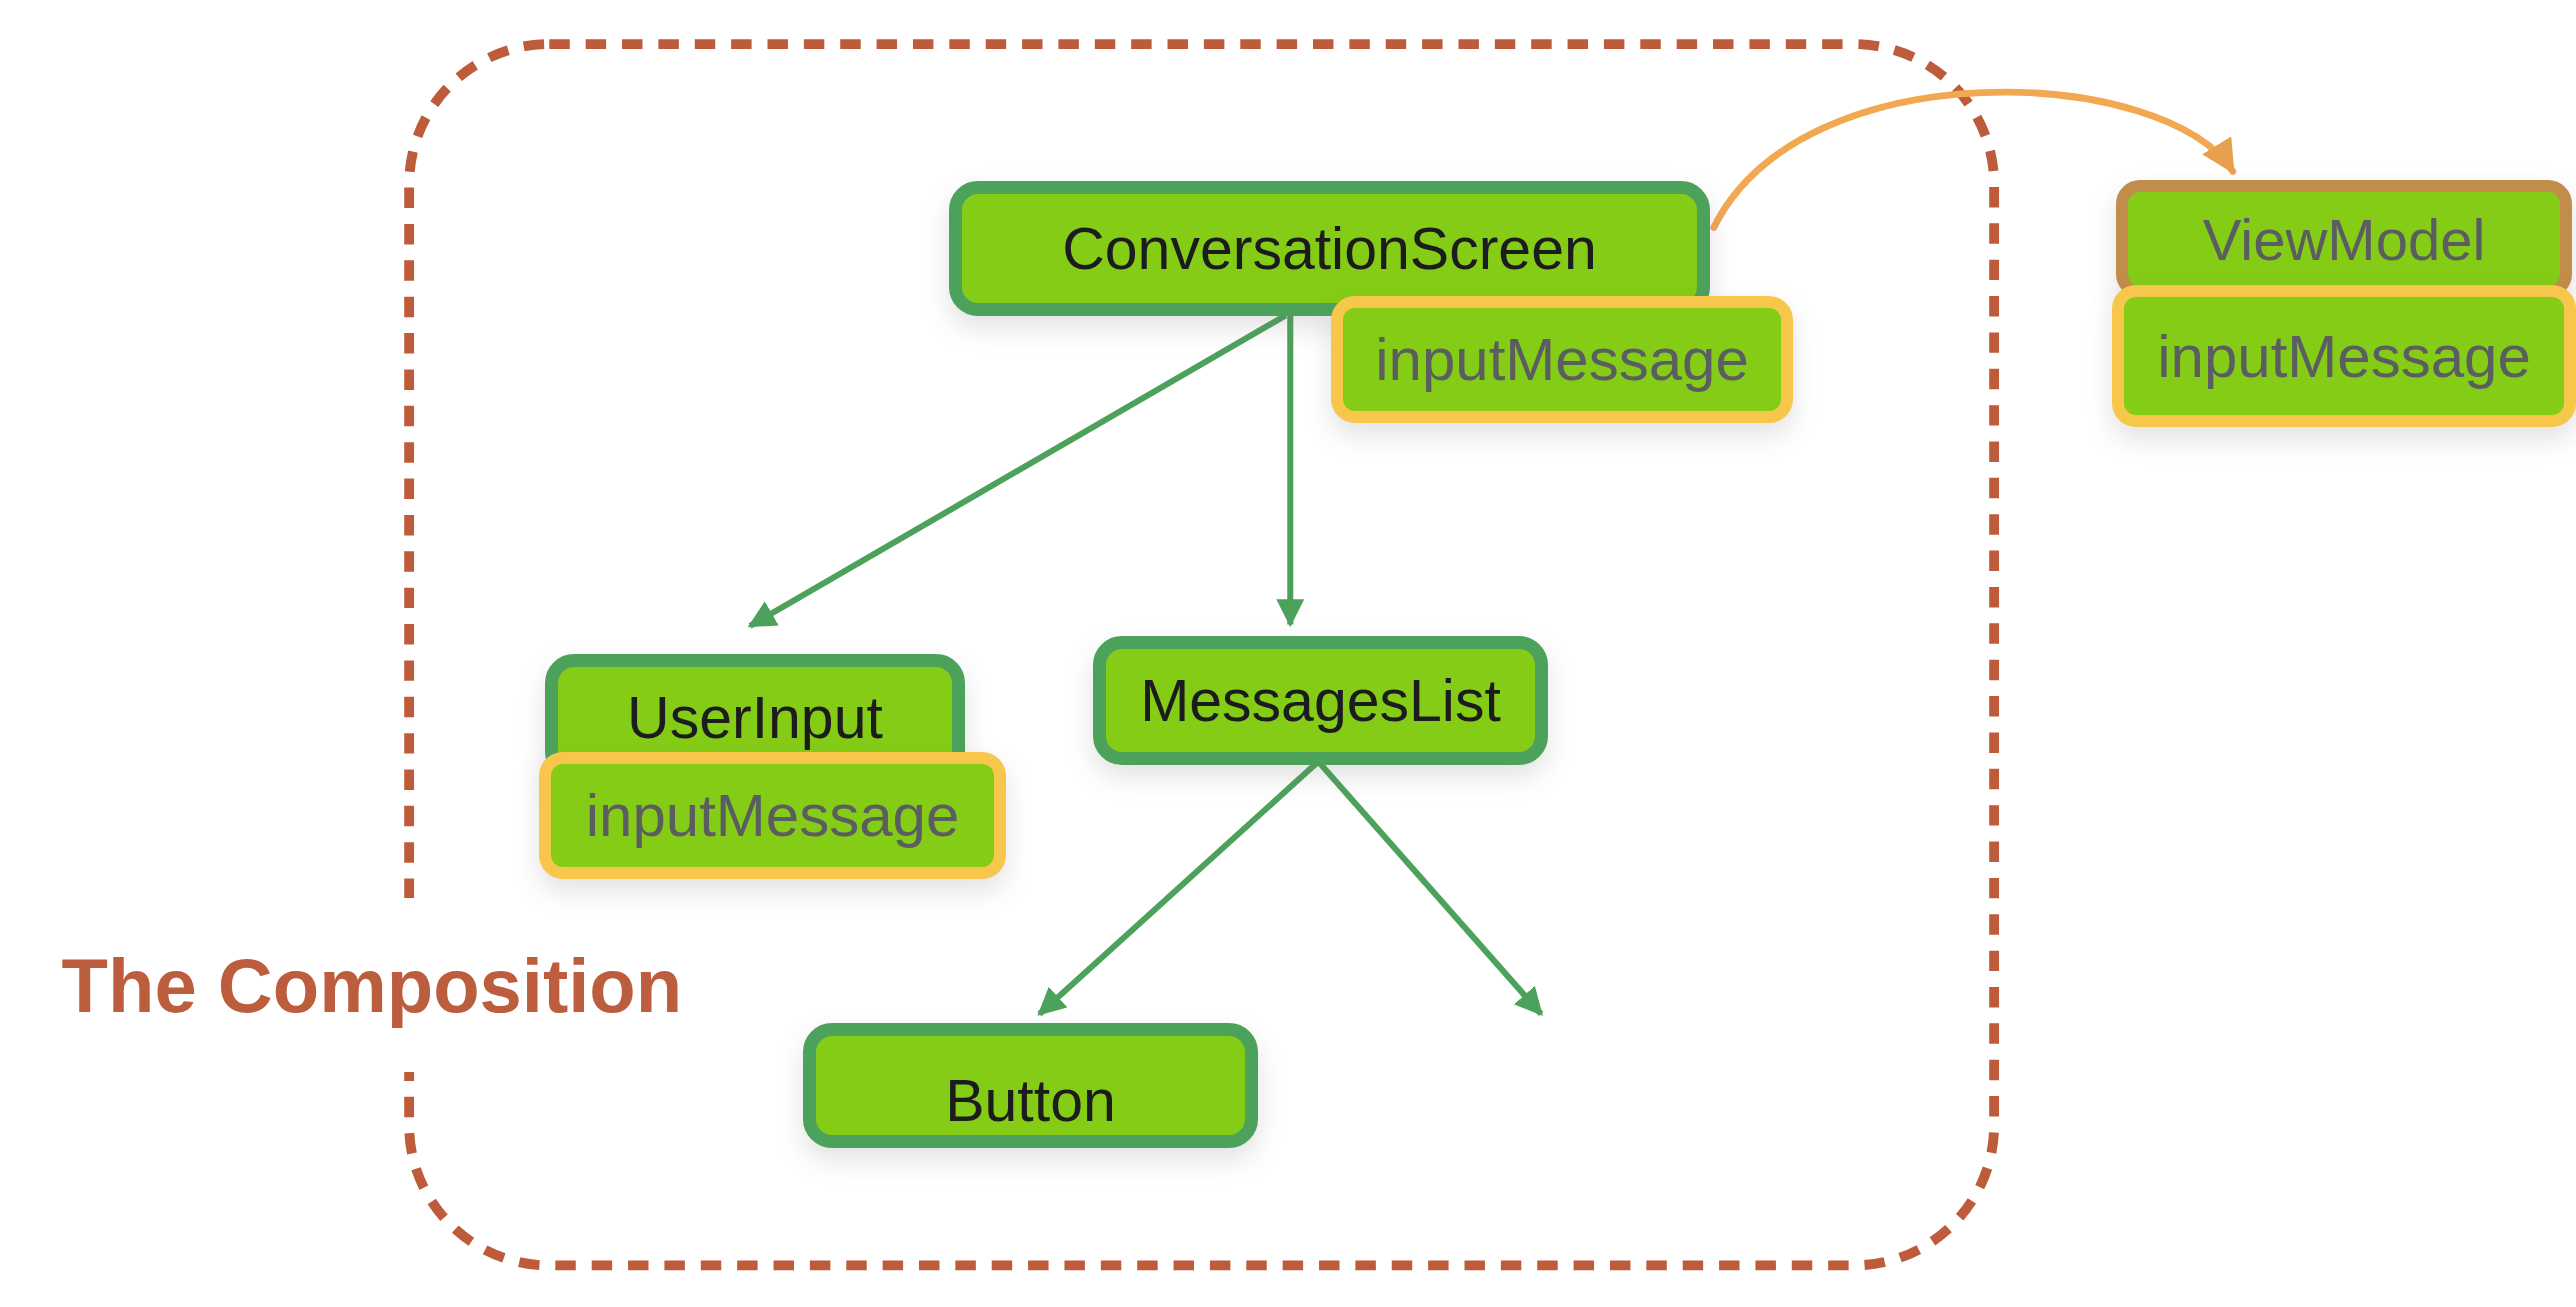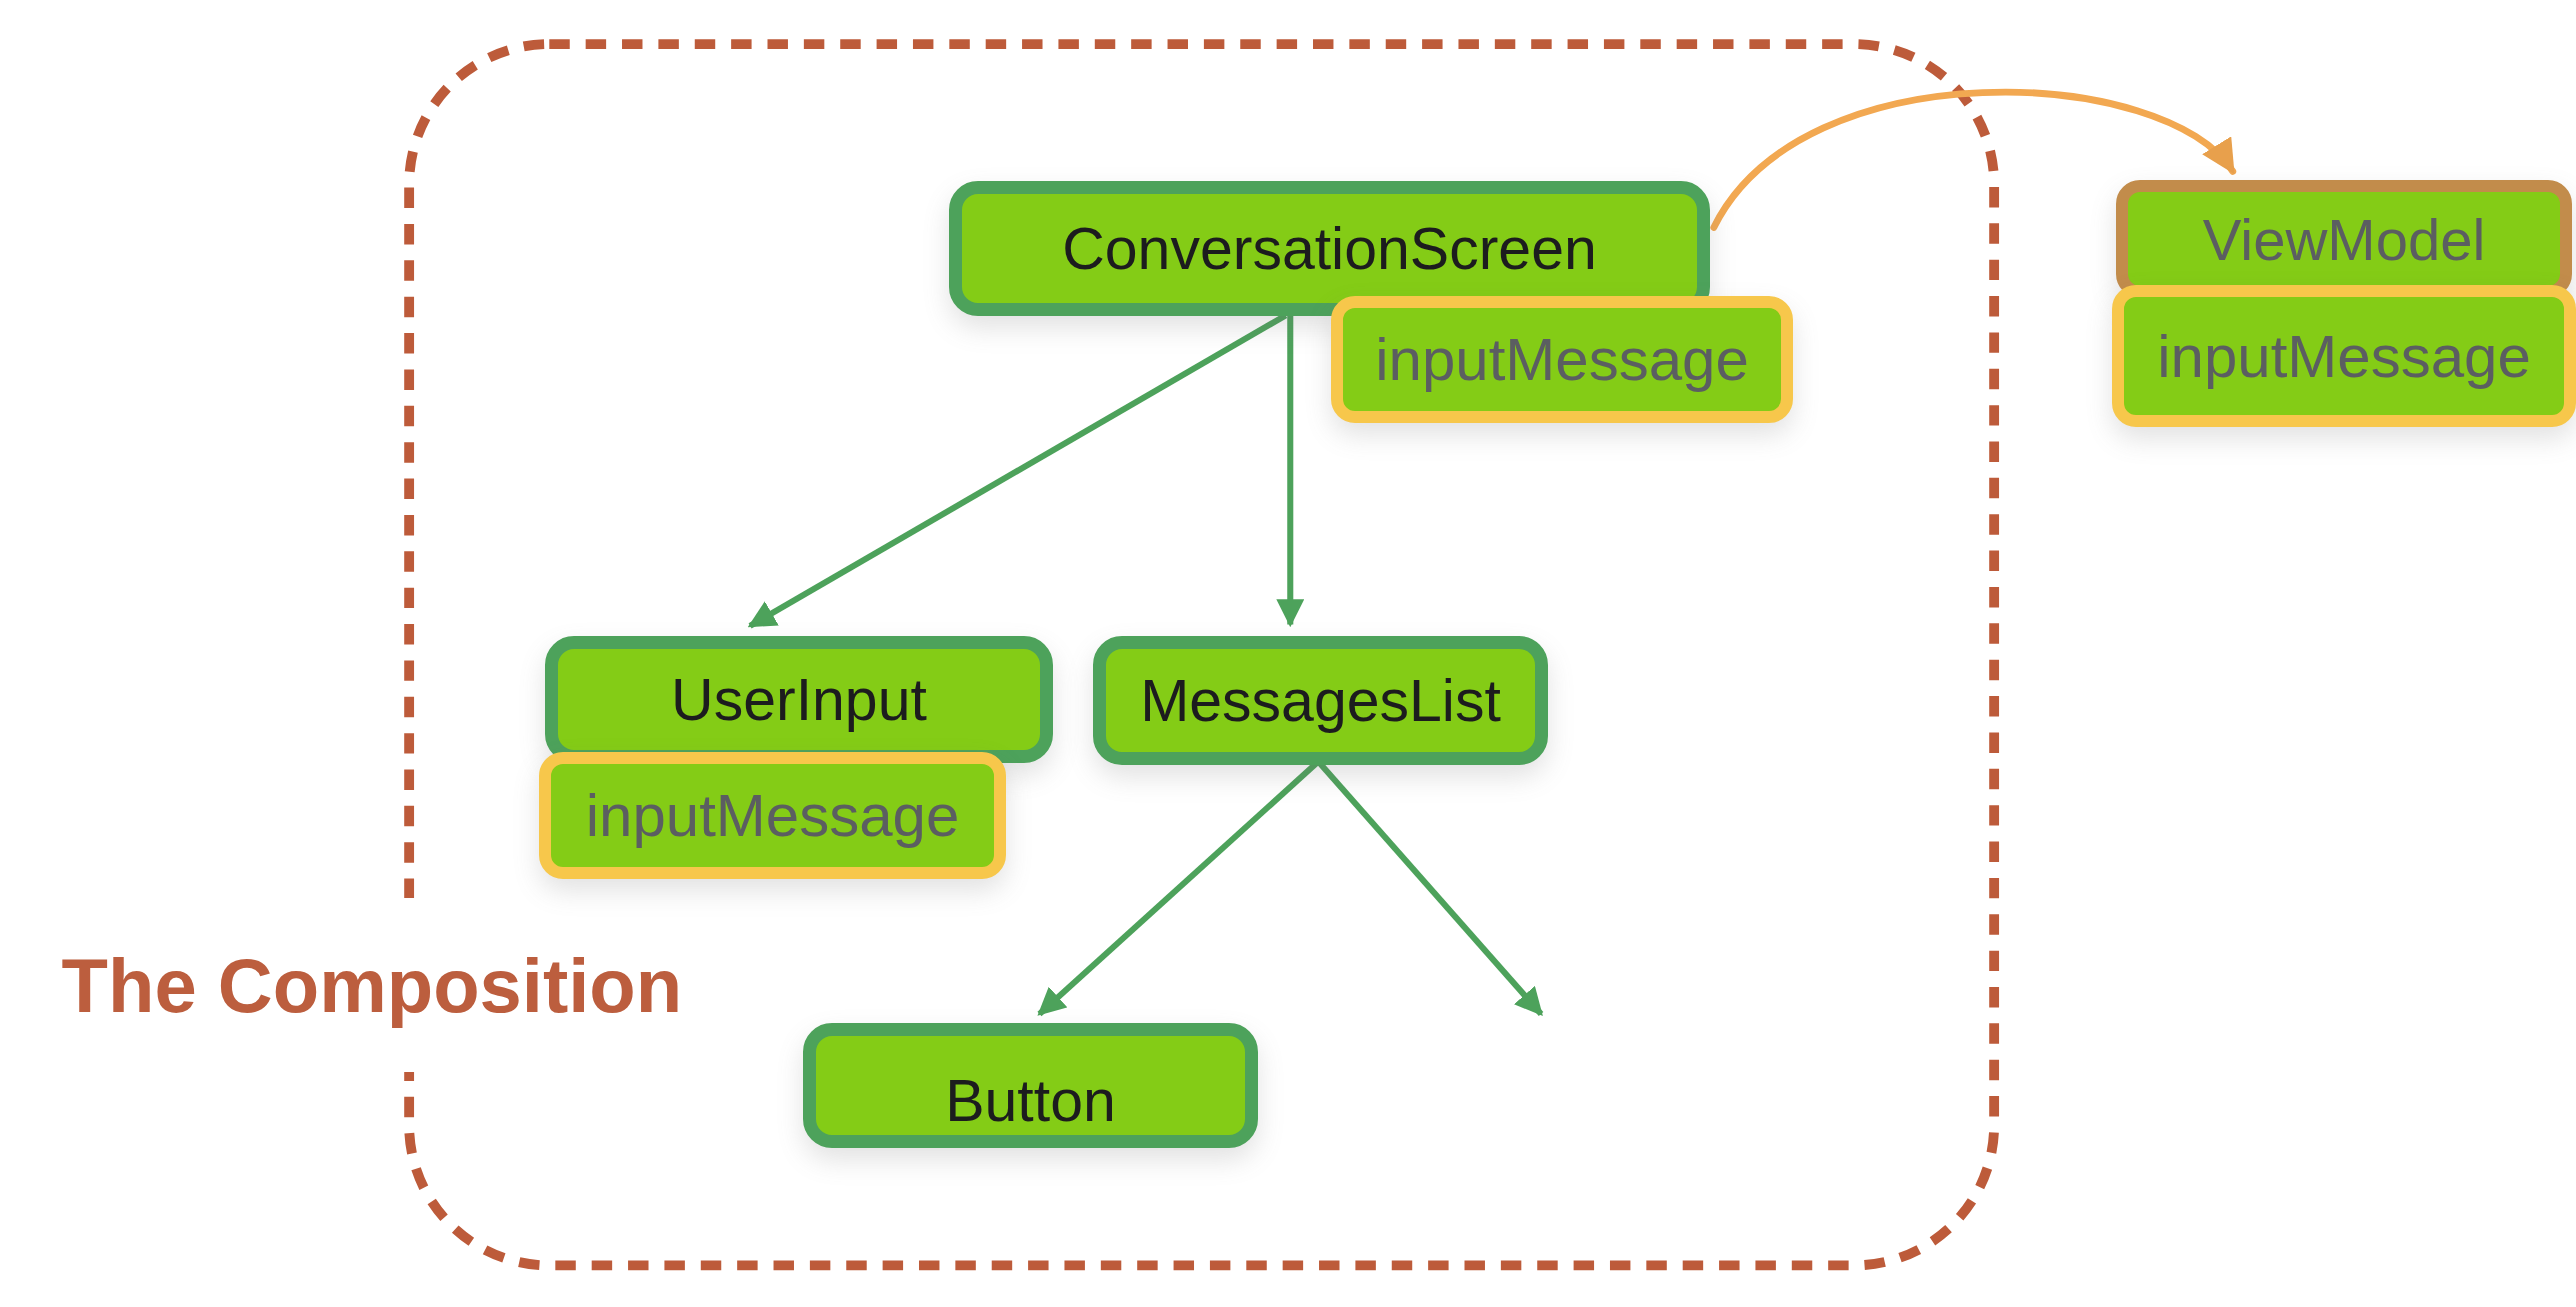--- a/index.html
+++ b/index.html
@@ -66,21 +66,21 @@
     color: #BC5E3E;
     font-size: 76px;
     font-weight: bold;
     white-space: nowrap;
     z-index: 2;
   }
 
   
   #node-conversation-screen { left: 949px; top: 181px;  width: 761px; height: 135px; }
   #badge-input-message-cs   { left: 1331px; top: 296px;  width: 462px;  height: 127px; }
-  #node-user-input          { left: 545px;  top: 636px;  width: 508px;  height: 127px; }
+  #node-user-input          { left: 545px;  top: 654px;  width: 420px;  height: 127px; }
   #badge-input-message-ui   { left: 539px;  top: 752px;  width: 467px;  height: 127px; }
   #node-messages-list       { left: 1093px; top: 636px;  width: 455px;  height: 129px; }
   #node-button              { left: 803px; top: 1023px; width: 455px;  height: 125px; align-items: flex-end; }
   #node-lazy-column         { left: 1373px; top: 1023px; width: 456px;  height: 125px; }
   #node-view-model          { left: 2116px; top: 180px;  width: 456px;  height: 118px; }
   #badge-input-message-vm   { left: 2112px; top: 285px;  width: 464px;  height: 142px; }
 </style>
 </head>
 <body>
 

